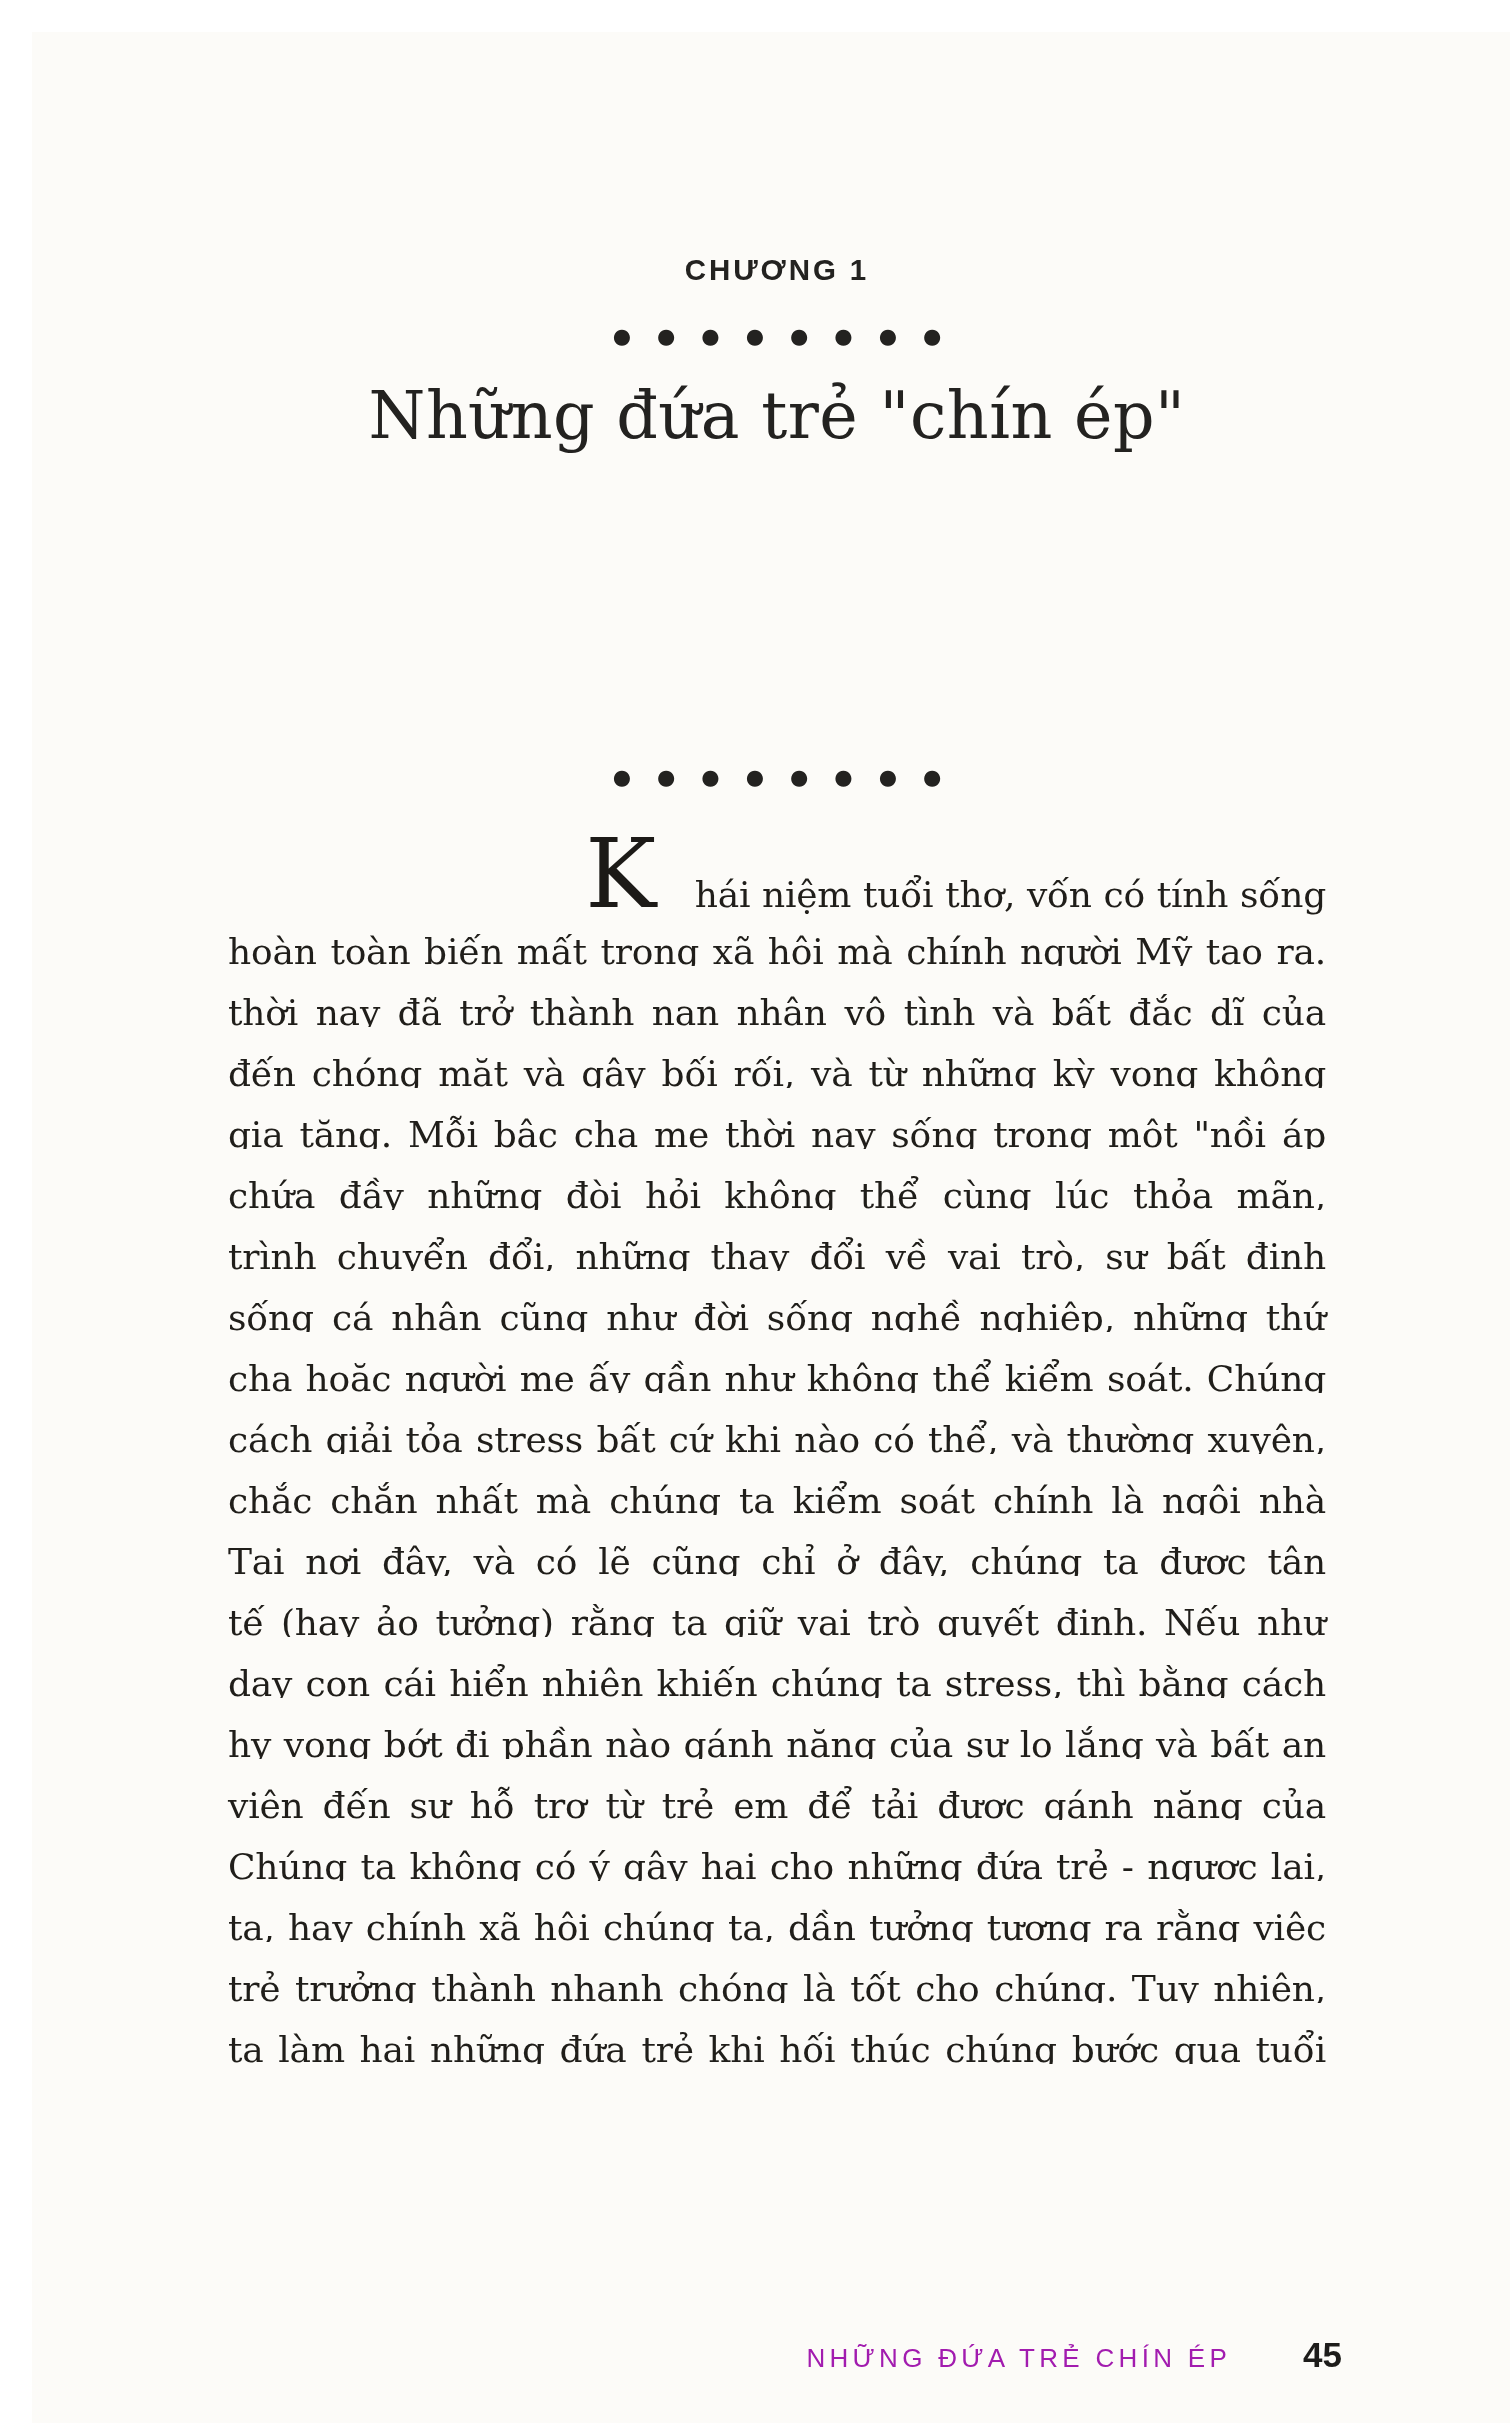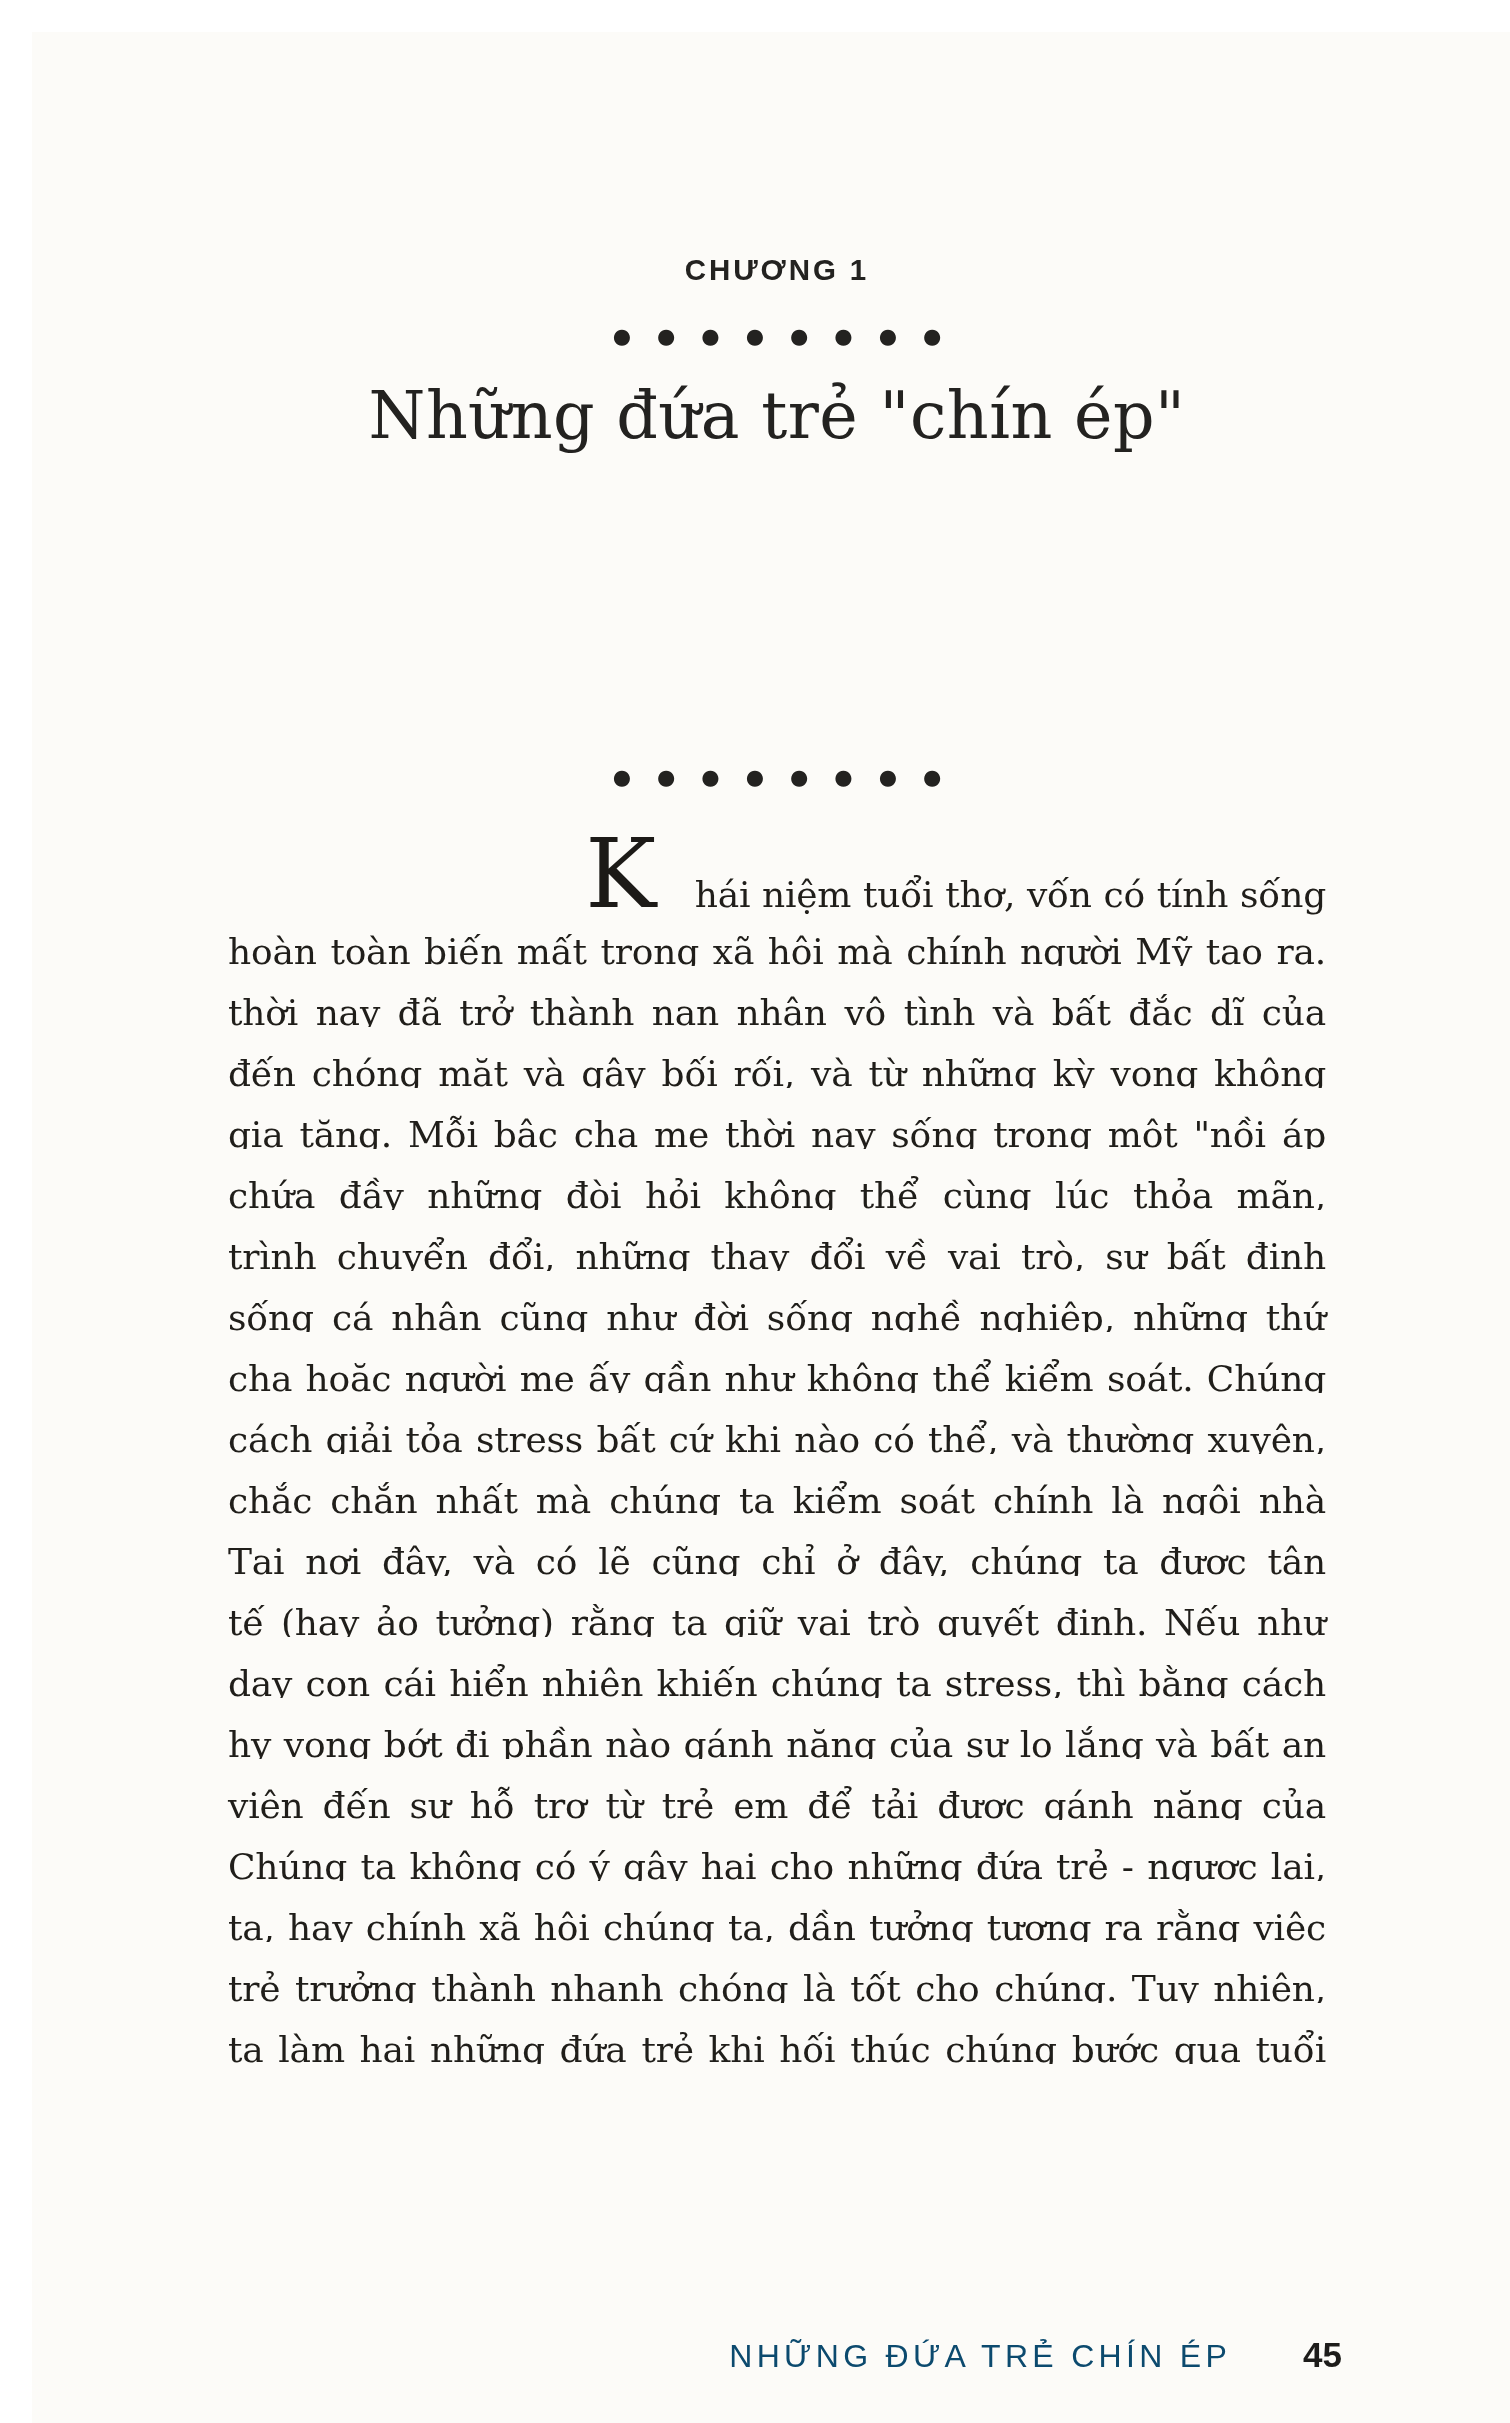--- a/index.html
+++ b/index.html
@@ -82,24 +82,24 @@
 
   .footer {
     top: 2271px;
     display: flex;
     justify-content: flex-end;
     align-items: baseline;
     gap: 40px;
     font-family: "Liberation Sans", sans-serif;
   }
   .footer-title {
-    font-size: 32px;
+    font-size: 26px;
     letter-spacing: 4.3px;
     font-weight: normal;
-    color: #0c4a6e;
+    color: #a21caf;
   }
   .footer-num {
     font-size: 35px;
     font-weight: bold;
     color: #1d1c1a;
   }
 </style>
 </head>
 <body>
 

